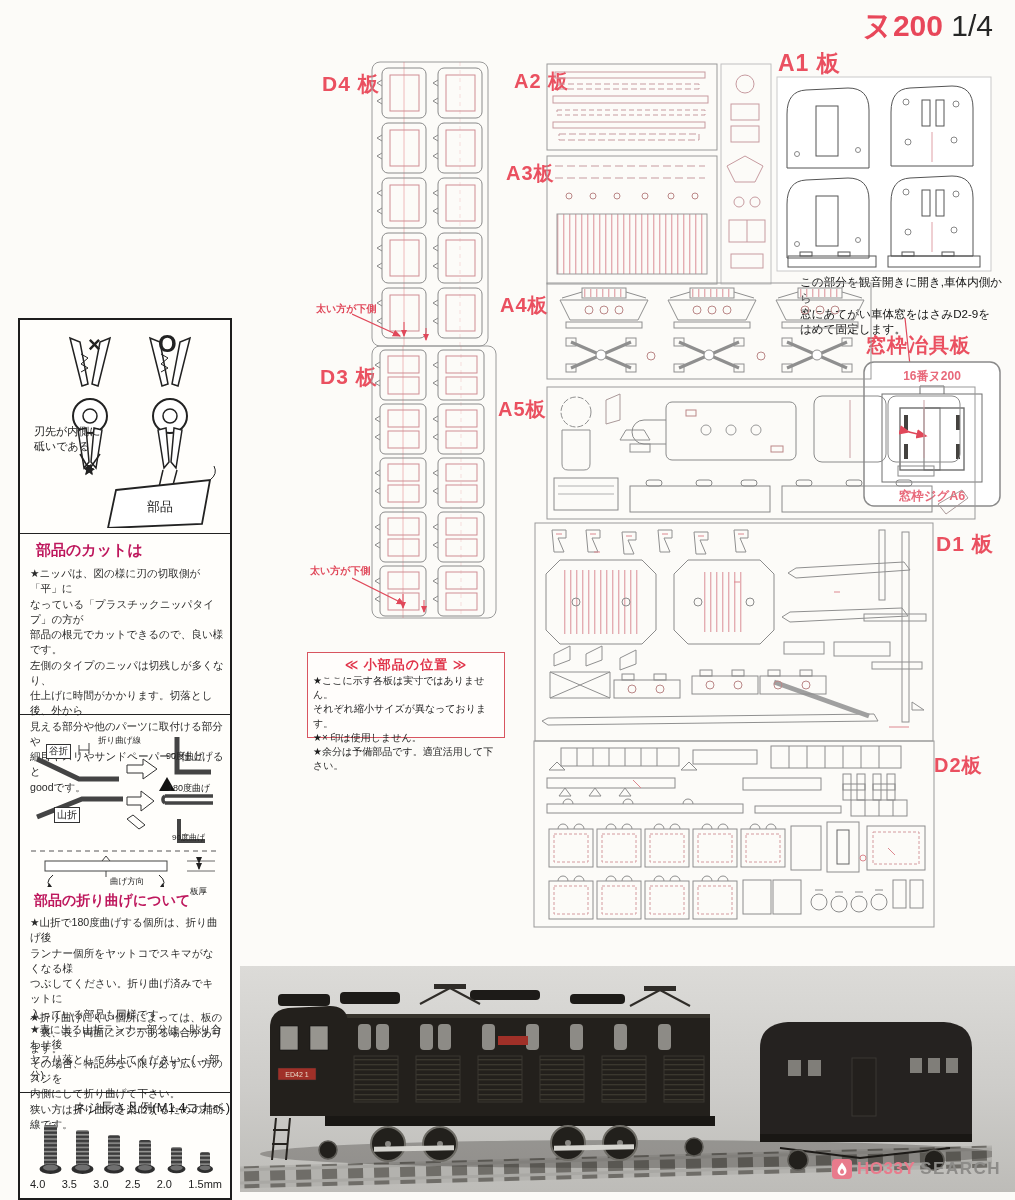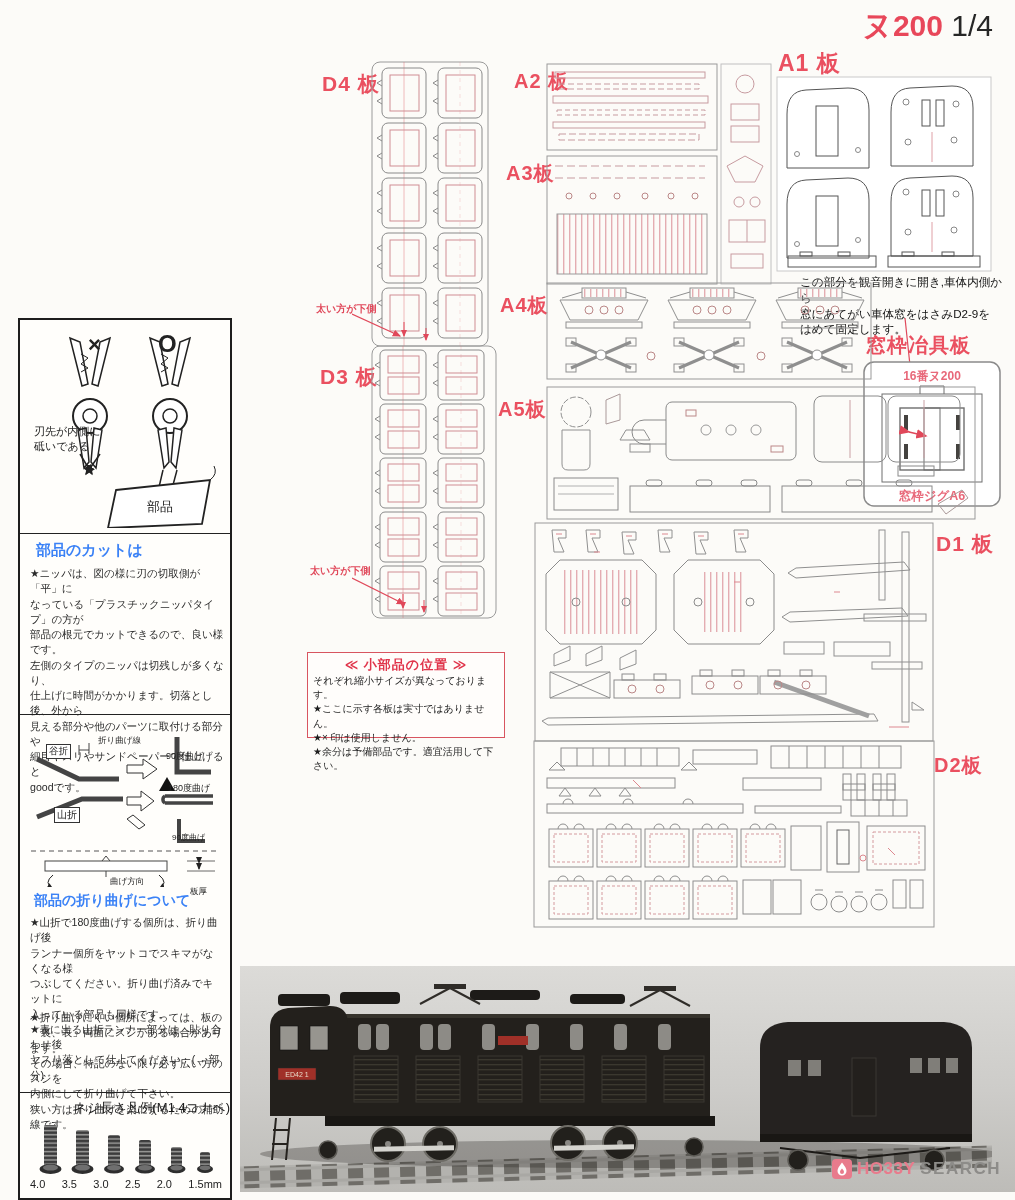--- a/index.html
+++ b/index.html
@@ -6,21 +6,21 @@
   .page{position:relative;width:1015px;height:1200px;background:#fcfbf8;
         font-family:"Liberation Sans","DejaVu Sans",sans-serif;color:#222;
         outline:2px solid #161616;overflow:hidden;margin:0 auto;}
   .abs{position:absolute;}
   .preline{white-space:pre-line;}
   .red{color:#e8475a;}
   .redlabel{color:#ea5060;font-weight:600;letter-spacing:1px;}
   .smallnote{color:#e0485a;font-size:10px;font-weight:600;}
   .boxed{border:1px solid #333;padding:0 2px;background:#fff;}
   .lp-body{font-size:10.6px;line-height:1.44;color:#2a2a2a;}
-  .lp-head{font-size:15px;font-weight:700;color:#3b82f6;}
+  .lp-head{font-size:15px;font-weight:700;color:#be185d;}
   .divider{position:absolute;left:0;width:100%;border-top:1.5px solid #222;}
   svg{display:block;}
   .partsbox{border:1.5px solid #d85560;background:#fffdfb;}
   .partsbox .t{font-size:13px;font-weight:700;color:#e0344a;text-align:center;margin-top:3px;letter-spacing:1px;}
   .partsbox .l{font-size:10px;line-height:1.42;color:#1e1e1e;padding:0 5px;}
   .logo{display:flex;align-items:center;gap:5px;font-weight:700;font-size:17px;letter-spacing:.5px;}
   .logo .h{color:#e87b8c;} .logo .s{color:#8d8c89;letter-spacing:1.5px;}
 </style>
 </head>
 <body>
@@ -420,22 +420,22 @@
     <line x1="37" y1="250" x2="37" y2="264" stroke="#e0485a" marker-end="url(#arr)"></line>
     <line x1="58" y1="256" x2="58" y2="268" stroke="#e0485a" marker-end="url(#arr)"></line>
   </svg>
   <div class="abs smallnote" style="left:310px;top:564px;">太い方が下側</div>
   <svg class="abs" style="left:352px;top:574px;" width="64" height="40" viewBox="0 0 64 40">
     <line x1="0" y1="4" x2="52" y2="30" stroke="#e0485a" stroke-width="1.2" marker-end="url(#arr)"></line>
   </svg>
 
   <div class="abs partsbox" style="left:307px;top:652px;width:196px;height:84px;">
     <div class="t">≪ 小部品の位置 ≫</div>
+    <div class="l">★ここに示す各板は実寸ではありません。</div>
     <div class="l">それぞれ縮小サイズが異なっております。</div>
-    <div class="l">★ここに示す各板は実寸ではありません。</div>
     <div class="l">★× 印は使用しません。</div>
     <div class="l">★余分は予備部品です。適宜活用して下さい。</div>
   </div>
 
   <svg class="abs" style="left:534px;top:522px;" width="400" height="220" viewBox="0 0 400 220">
     <rect x="1" y="1" width="398" height="218" fill="none" stroke="#999"></rect>
     <use href="#hook" x="14" y="6"></use>
       <use href="#hook" x="48" y="6"></use>
       <use href="#hook" x="84" y="8"></use>
     <use href="#hook" x="120" y="6"></use>

